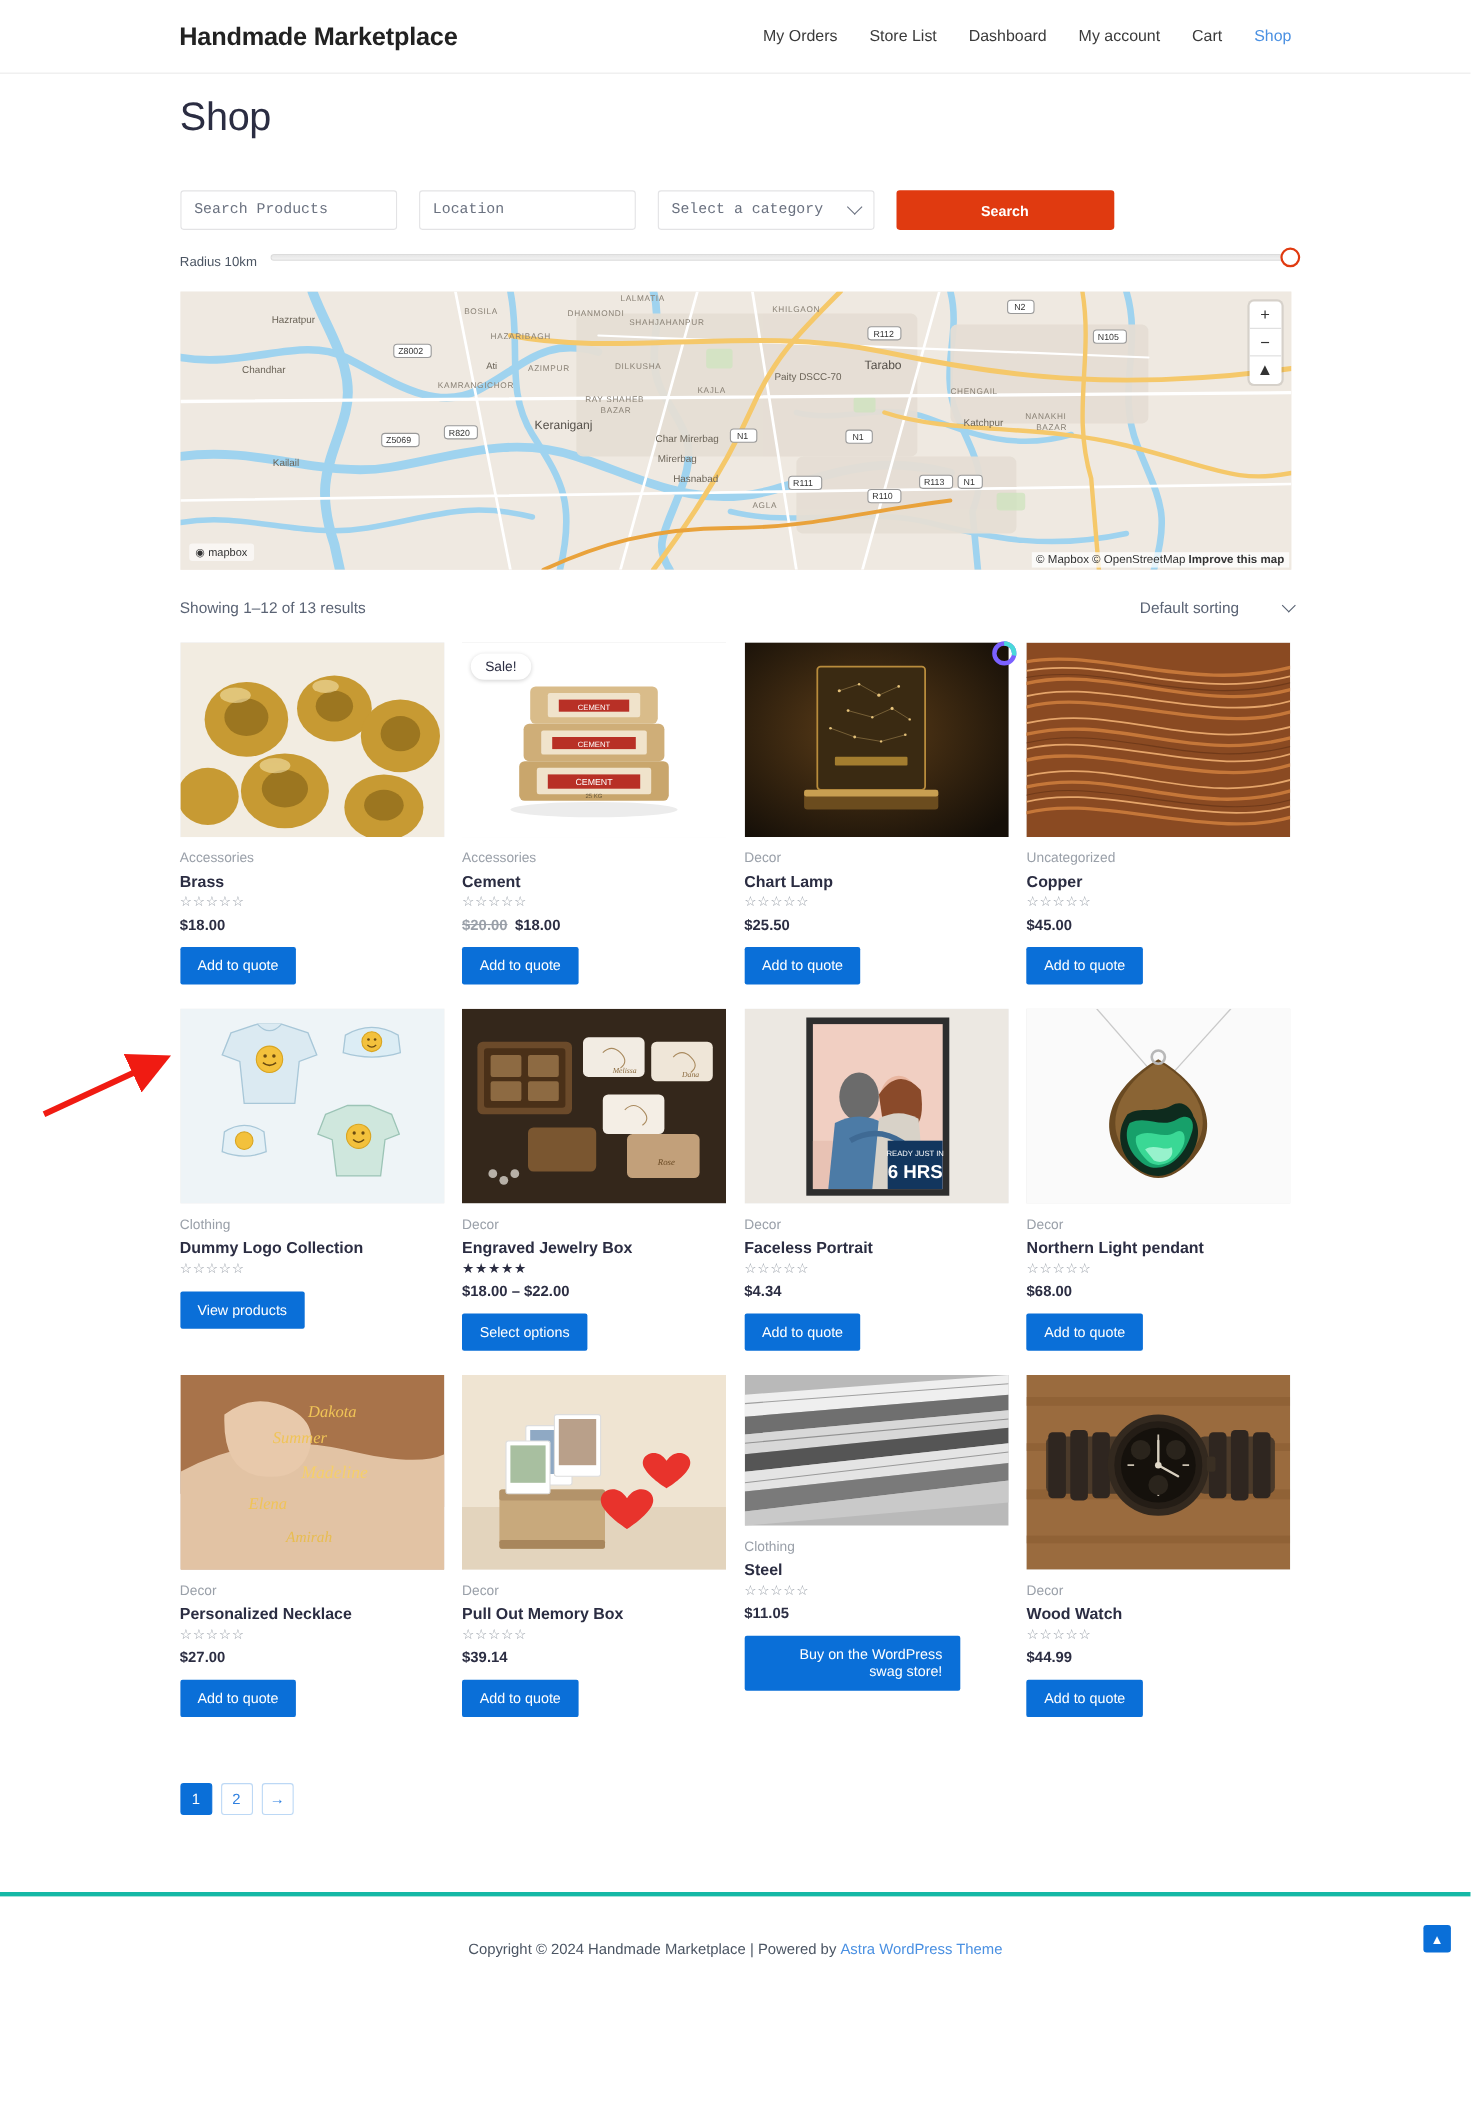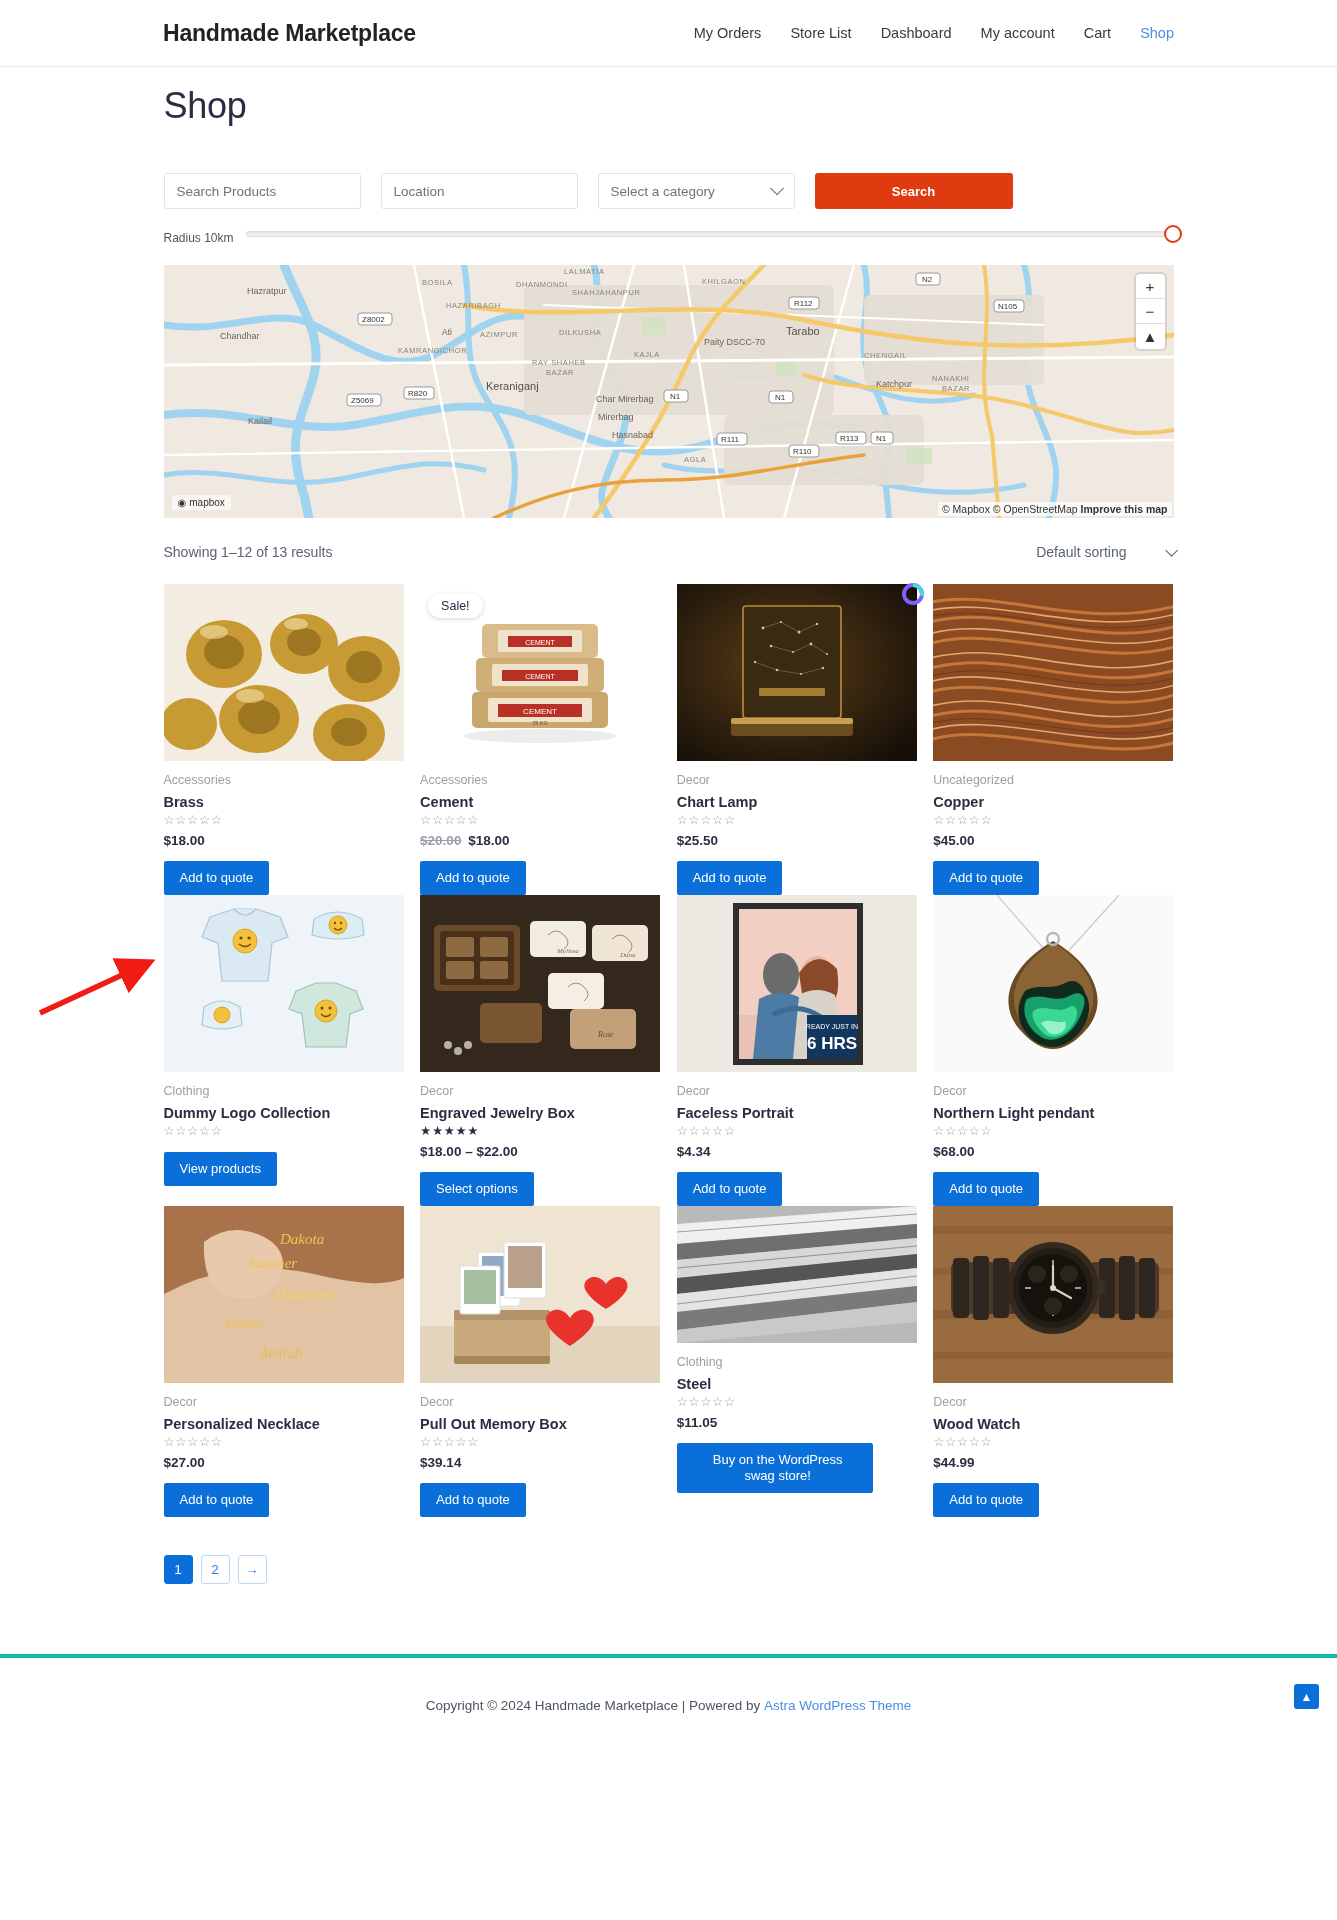--- a/index.html
+++ b/index.html
@@ -63,20 +63,21 @@
   .field {
     height: 36px;
     border: 1px solid #e3e3e5;
     border-radius: 3px;
     background: #fff;
     display: flex;
     align-items: center;
     padding: 0 12px;
     font-size: 13.5px;
     color: #6b7280;
+    font-family: Liberation Mono, monospace;
   }
   .field-search { width: 197px; }
   .field-location { width: 197px; }
   .field-category { width: 197px; justify-content: space-between; }
   .chev {
     width: 10px; height: 10px;
     border-right: 1.6px solid #6b7280;
     border-bottom: 1.6px solid #6b7280;
     transform: rotate(45deg) translate(-2px,-2px);
   }
@@ -202,21 +203,21 @@
   }
 
   
   .grid {
     margin-top: 24px;
     display: grid;
     grid-template-columns: repeat(4, 240px);
     column-gap: 16.6px;
     row-gap: 0;
   }
-  .card { position: relative; }
+  .card { position: relative; padding-bottom: 22px; }
   .thumb {
     width: 240px;
     height: 177px;
     overflow: hidden;
     position: relative;
     background: #eee;
     display: block;
   }
   .thumb svg { display: block; width: 240px; height: 177px; }
   .cat {
@@ -257,21 +258,21 @@
     color: #fff;
     border: none;
     border-radius: 2px;
     font-size: 13px;
     padding: 9px 16px;
     cursor: pointer;
     text-align: center;
     font-family: "Liberation Sans", sans-serif;
     line-height: 1.25;
   }
-  .btn.wide { width: 196px; text-align: center; padding-left: 22px; }
+  .btn.wide { width: 196px; text-align: right; padding-left: 22px; }
   .sale-badge {
     position: absolute;
     left: 8px;
     top: 10px;
     background: #fff;
     border-radius: 14px;
     padding: 5px 13px;
     font-size: 12.5px;
     color: #2b2d42;
     box-shadow: 0 1px 4px rgba(0,0,0,0.18);

